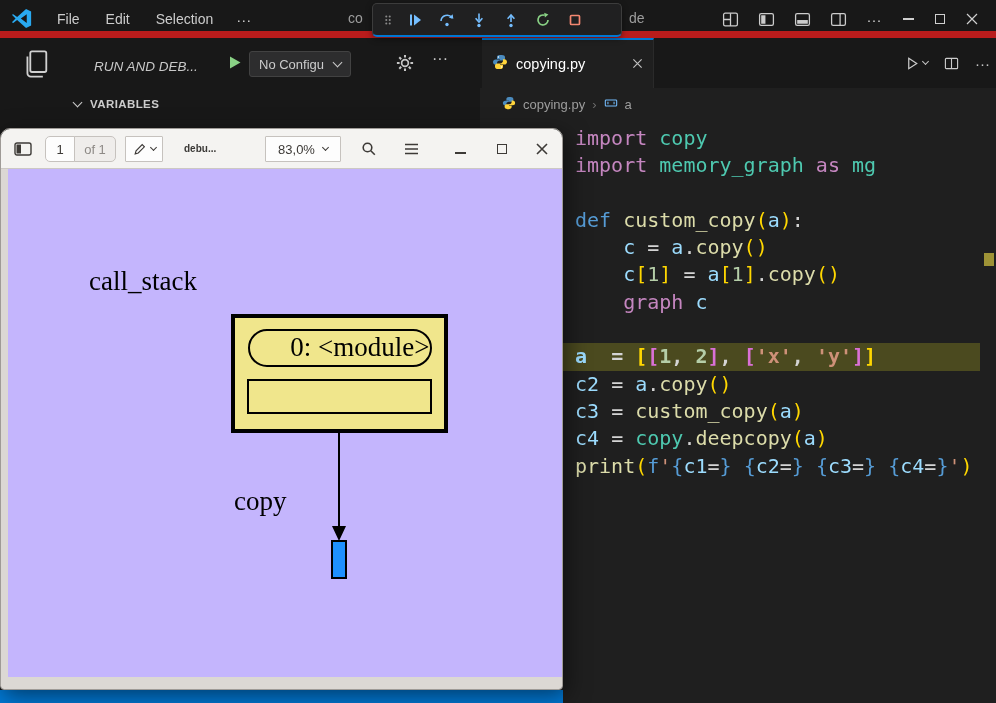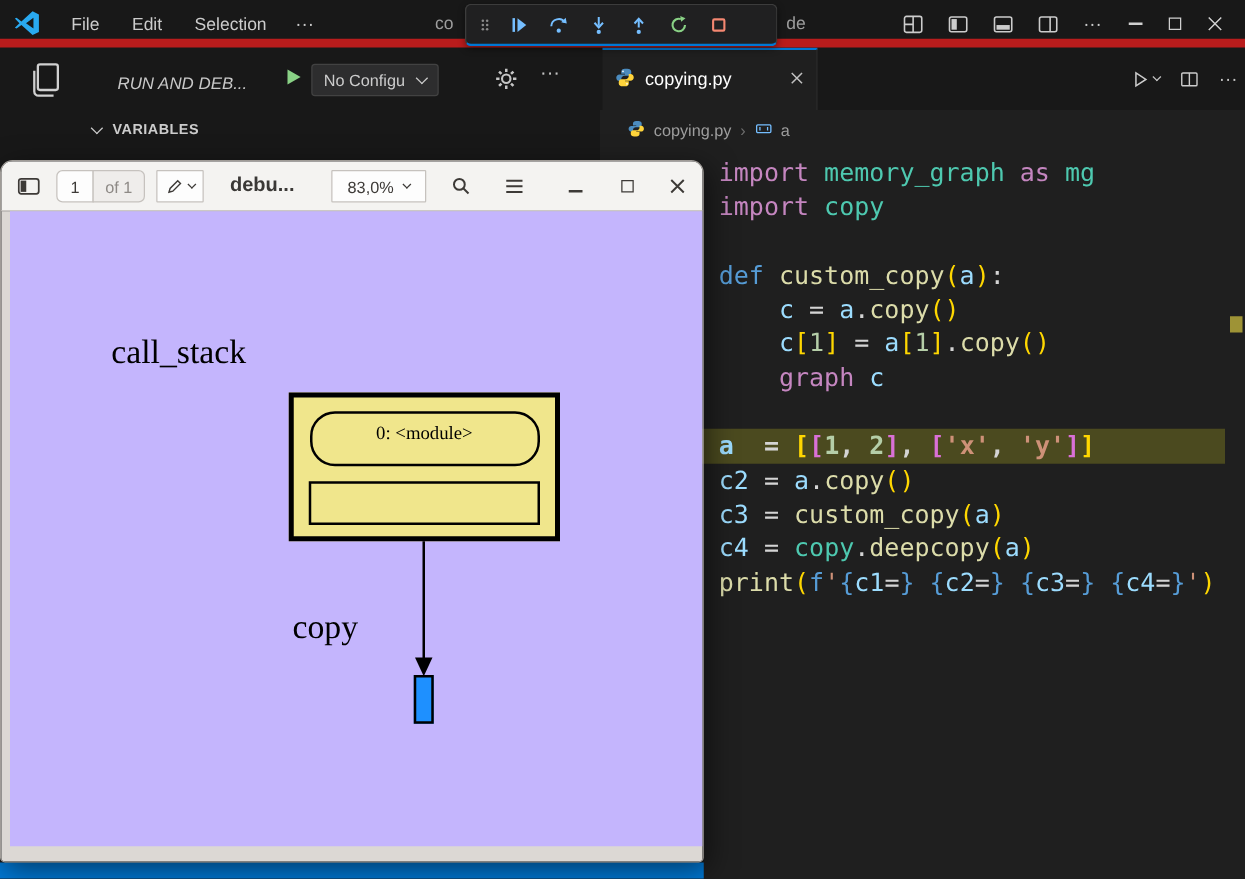--- a/index.html
+++ b/index.html
@@ -85,29 +85,29 @@
   
   #viewer { position:absolute; left:0; top:128px; width:563px; height:562px;
             border-radius:10px 10px 4px 4px; overflow:hidden; z-index:10;
             box-shadow:4px 6px 22px rgba(0,0,0,.5); border:1px solid #9f9b97; }
   #viewer-header { position:absolute; left:0; top:0; width:100%; height:40px;
                    background:#f4f3f1; border-bottom:1px solid #ccc8c4; }
   .v-btn { position:absolute; top:7px; height:26px; display:flex; align-items:center;
            justify-content:center; border-radius:1px; color:#3d3a37; }
   .v-bordered { background:#fdfdfd; border:1px solid #c6c2be; }
   .v-title { position:absolute; left:183px; top:0; height:40px; line-height:40px;
-             color:#3a3836; font-size:16px; font-weight:bold; }
+             color:#3a3836; font-size:10px; font-weight:bold; }
   #viewer-content { position:absolute; left:0; top:40px; right:0; bottom:0; background:#dcd8d4; }
   #page { position:absolute; left:7px; top:0; right:0; bottom:12px; background:#c4b5fd; }
 
   .serif { font-family:"Liberation Serif","DejaVu Serif",serif; color:#000; }
   #node-box { position:absolute; left:223px; top:145px; width:217px; height:119px;
               background:var(--node_fill); border:4px solid #000; }
-  #node-title { width:184px; height:44px; border:2.5px solid #000; border-radius:20px;
-                margin:11px auto 0; text-align:center; font-size:15px; line-height:33px; }
+  #node-title { width:184px; height:38px; border:2.5px solid #000; border-radius:20px;
+                margin:11px auto 0; text-align:right; font-size:27px; line-height:33px; }
   #node-slot { width:185px; height:35px; border:2.5px solid #000; margin:12px auto 0; }
   #edge-line { position:absolute; left:330px; top:264px; width:2px; height:96px; background:#000; }
   #edge-head { position:absolute; left:324px; top:357px; width:0; height:0;
                border-left:7px solid transparent; border-right:7px solid transparent;
                border-top:15px solid #000; }
   #pointer-rect { position:absolute; left:323px; top:371px; width:16px; height:39px;
                   background:var(--pointer_blue); border:2px solid #000; }
   #stack-label { position:absolute; left:81px; top:97px; font-size:27px; }
   #edge-label { position:absolute; left:226px; top:317px; font-size:27px; }
 </style>
@@ -306,22 +306,22 @@
       <svg width="14" height="14" viewBox="0 0 16 16">
           <rect x="1.5" y="4.5" width="13" height="7" rx="1" fill="none" stroke="#75beff" stroke-width="1.2"></rect>
           <path d="M4.5 6.5v3M11.5 6.5v3" stroke="#75beff" stroke-width="1.2"></path>
         </svg>
     </span>
     <span>a</span>
   </div>
 
   <div id="code-area">
     <div>
+        <div class="code-line"><span class="tk-kw">import</span><span class="tk-pl"> </span><span class="tk-mod">copy</span></div>
         <div class="code-line"><span class="tk-kw">import</span><span class="tk-pl"> </span><span class="tk-mod">memory_graph</span><span class="tk-pl"> </span><span class="tk-kw">as</span><span class="tk-pl"> </span><span class="tk-mod">mg</span></div>
-        <div class="code-line"><span class="tk-kw">import</span><span class="tk-pl"> </span><span class="tk-mod">copy</span></div>
         <div class="code-line"></div>
         <div class="code-line"><span class="tk-def">def</span><span class="tk-pl"> </span><span class="tk-fn">custom_copy</span><span class="tk-br1">(</span><span class="tk-var">a</span><span class="tk-br1">)</span><span class="tk-pl">:</span></div>
         <div class="code-line"><span class="tk-pl">    </span><span class="tk-var">c</span><span class="tk-pl"> = </span><span class="tk-var">a</span><span class="tk-pl">.</span><span class="tk-fn">copy</span><span class="tk-br1">()</span></div>
         <div class="code-line"><span class="tk-pl">    </span><span class="tk-var">c</span><span class="tk-br1">[</span><span class="tk-num">1</span><span class="tk-br1">]</span><span class="tk-pl"> = </span><span class="tk-var">a</span><span class="tk-br1">[</span><span class="tk-num">1</span><span class="tk-br1">]</span><span class="tk-pl">.</span><span class="tk-fn">copy</span><span class="tk-br1">()</span></div>
         <div class="code-line"><span class="tk-pl">    </span><span class="tk-kw">graph</span><span class="tk-pl"> </span><span class="tk-var">c</span></div>
         <div class="code-line"></div>
         <div class="code-line hl"><span class="tk-var">a</span><span class="tk-pl">  = </span><span class="tk-br1">[</span><span class="tk-br2">[</span><span class="tk-num">1</span><span class="tk-pl">, </span><span class="tk-num">2</span><span class="tk-br2">]</span><span class="tk-pl">, </span><span class="tk-br2">[</span><span class="tk-str">'x'</span><span class="tk-pl">, </span><span class="tk-str">'y'</span><span class="tk-br2">]</span><span class="tk-br1">]</span></div>
         <div class="code-line"><span class="tk-var">c2</span><span class="tk-pl"> = </span><span class="tk-var">a</span><span class="tk-pl">.</span><span class="tk-fn">copy</span><span class="tk-br1">()</span></div>
         <div class="code-line"><span class="tk-var">c3</span><span class="tk-pl"> = </span><span class="tk-fn">custom_copy</span><span class="tk-br1">(</span><span class="tk-var">a</span><span class="tk-br1">)</span></div>
         <div class="code-line"><span class="tk-var">c4</span><span class="tk-pl"> = </span><span class="tk-mod">copy</span><span class="tk-pl">.</span><span class="tk-fn">deepcopy</span><span class="tk-br1">(</span><span class="tk-var">a</span><span class="tk-br1">)</span></div>

